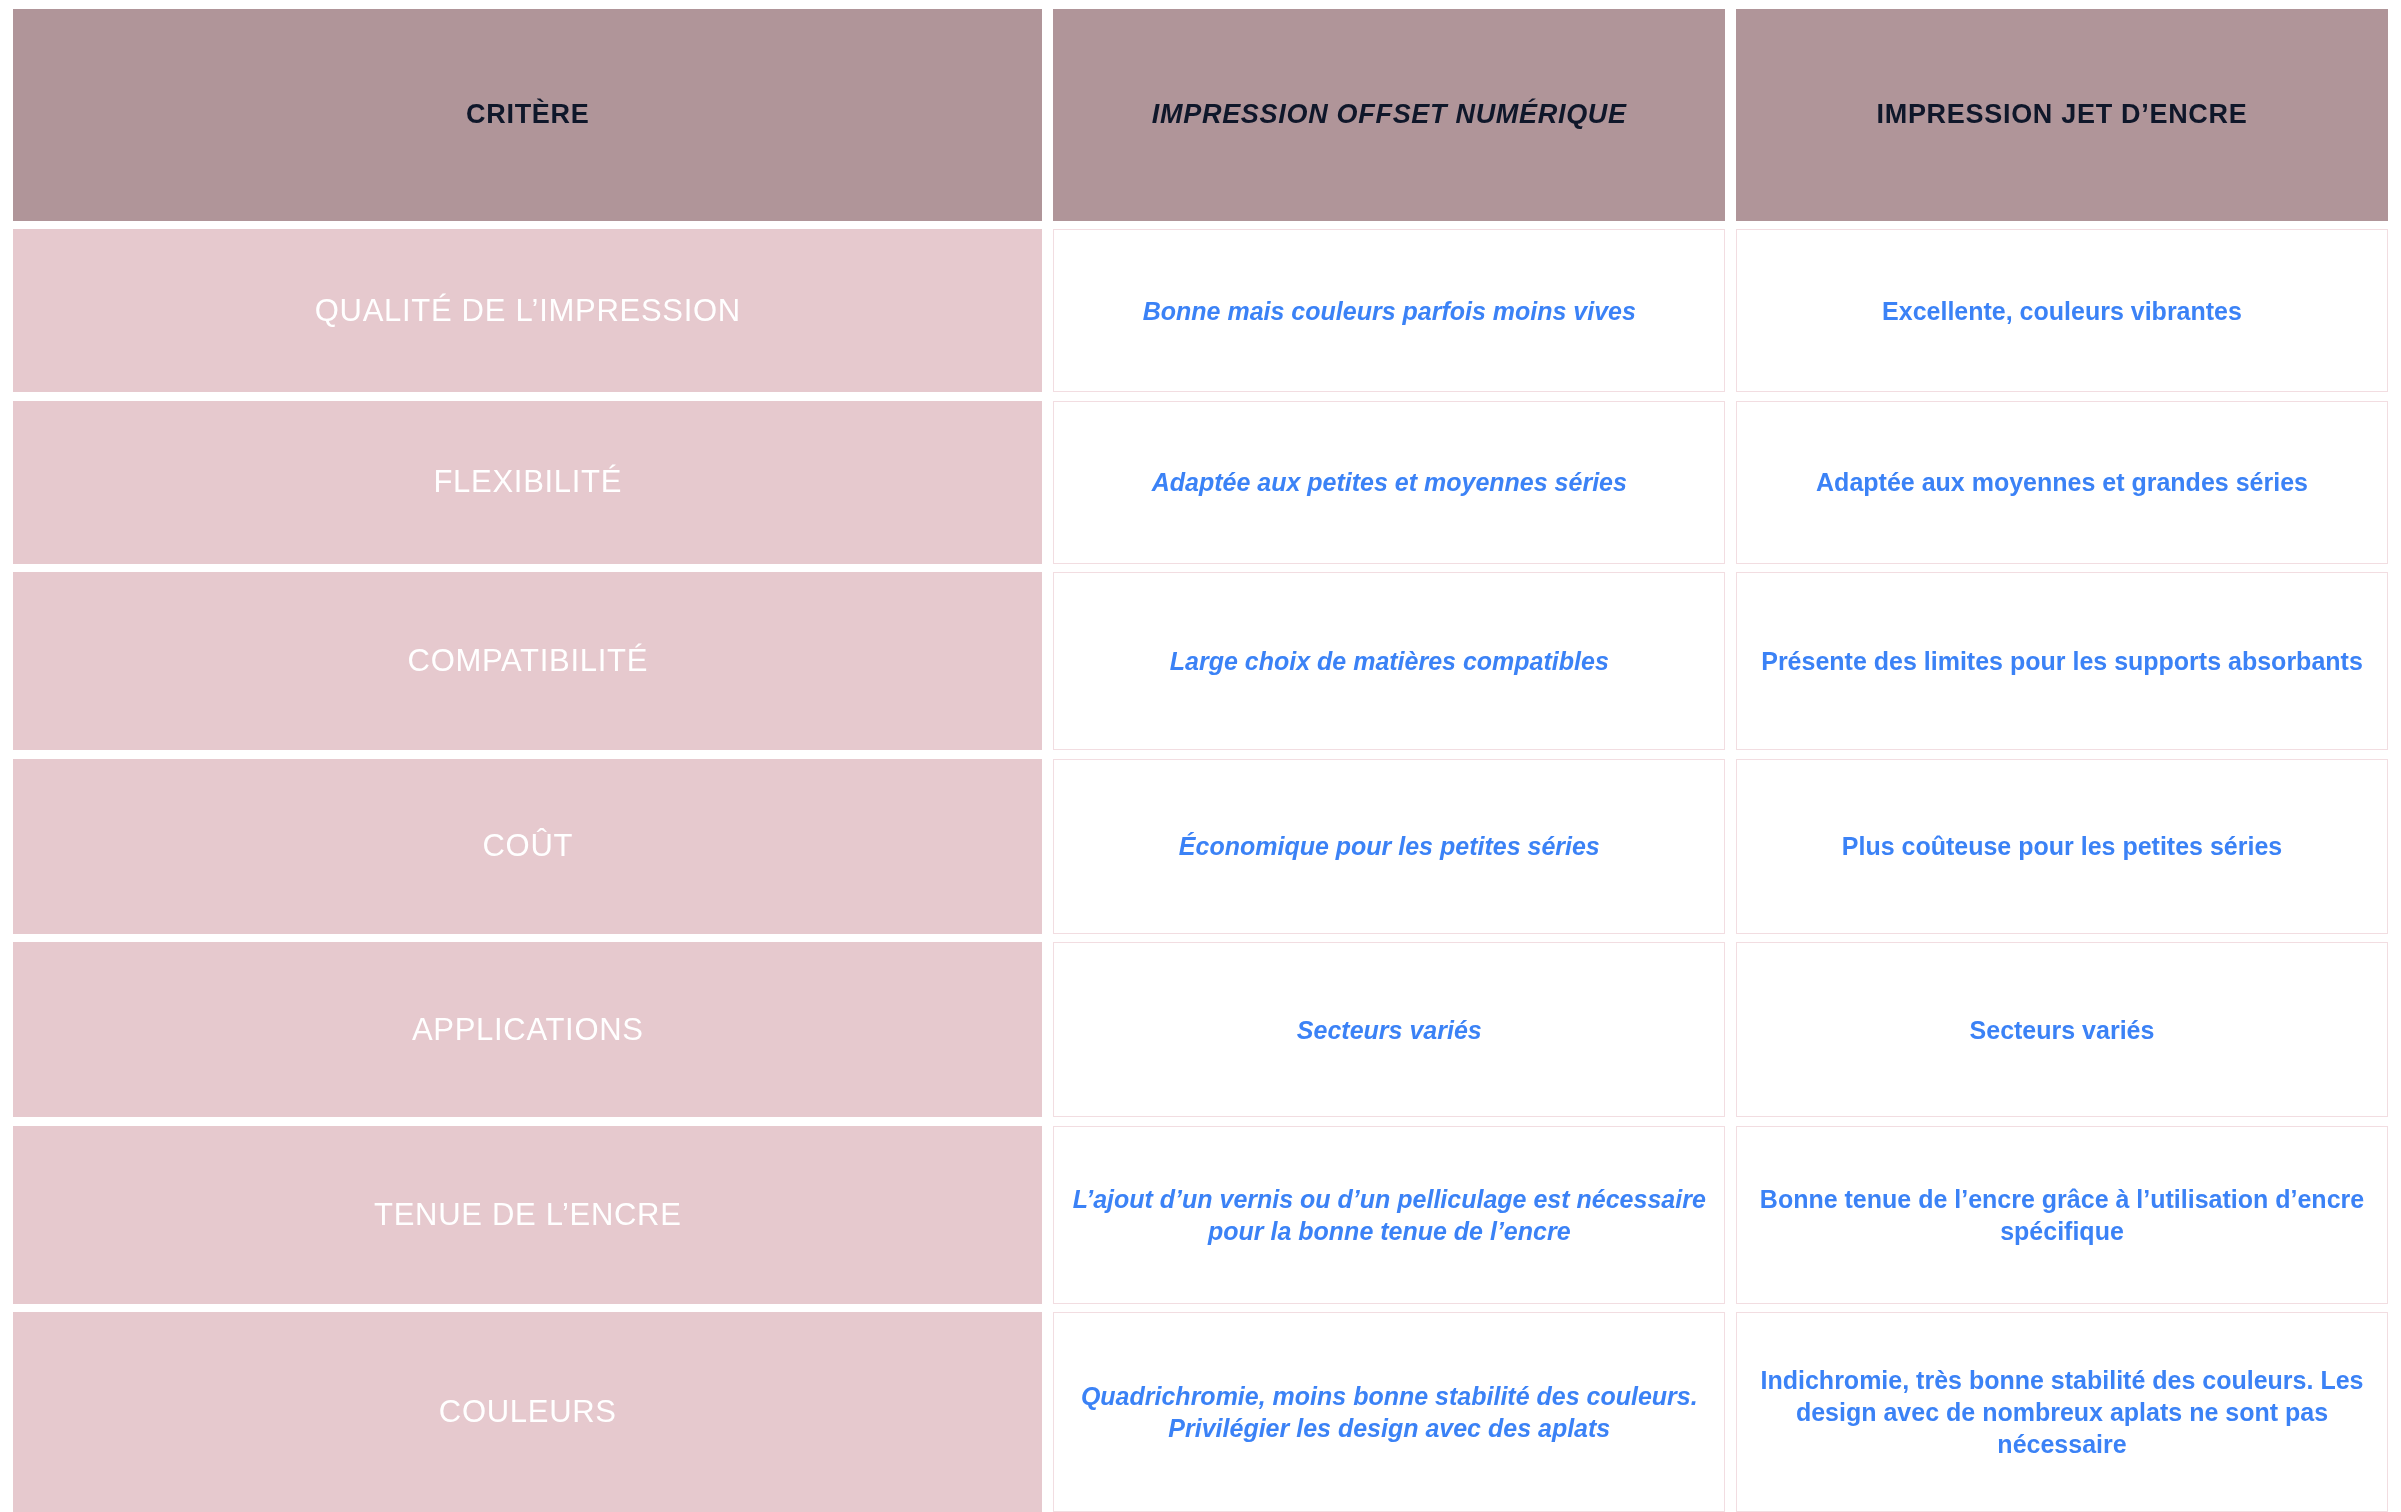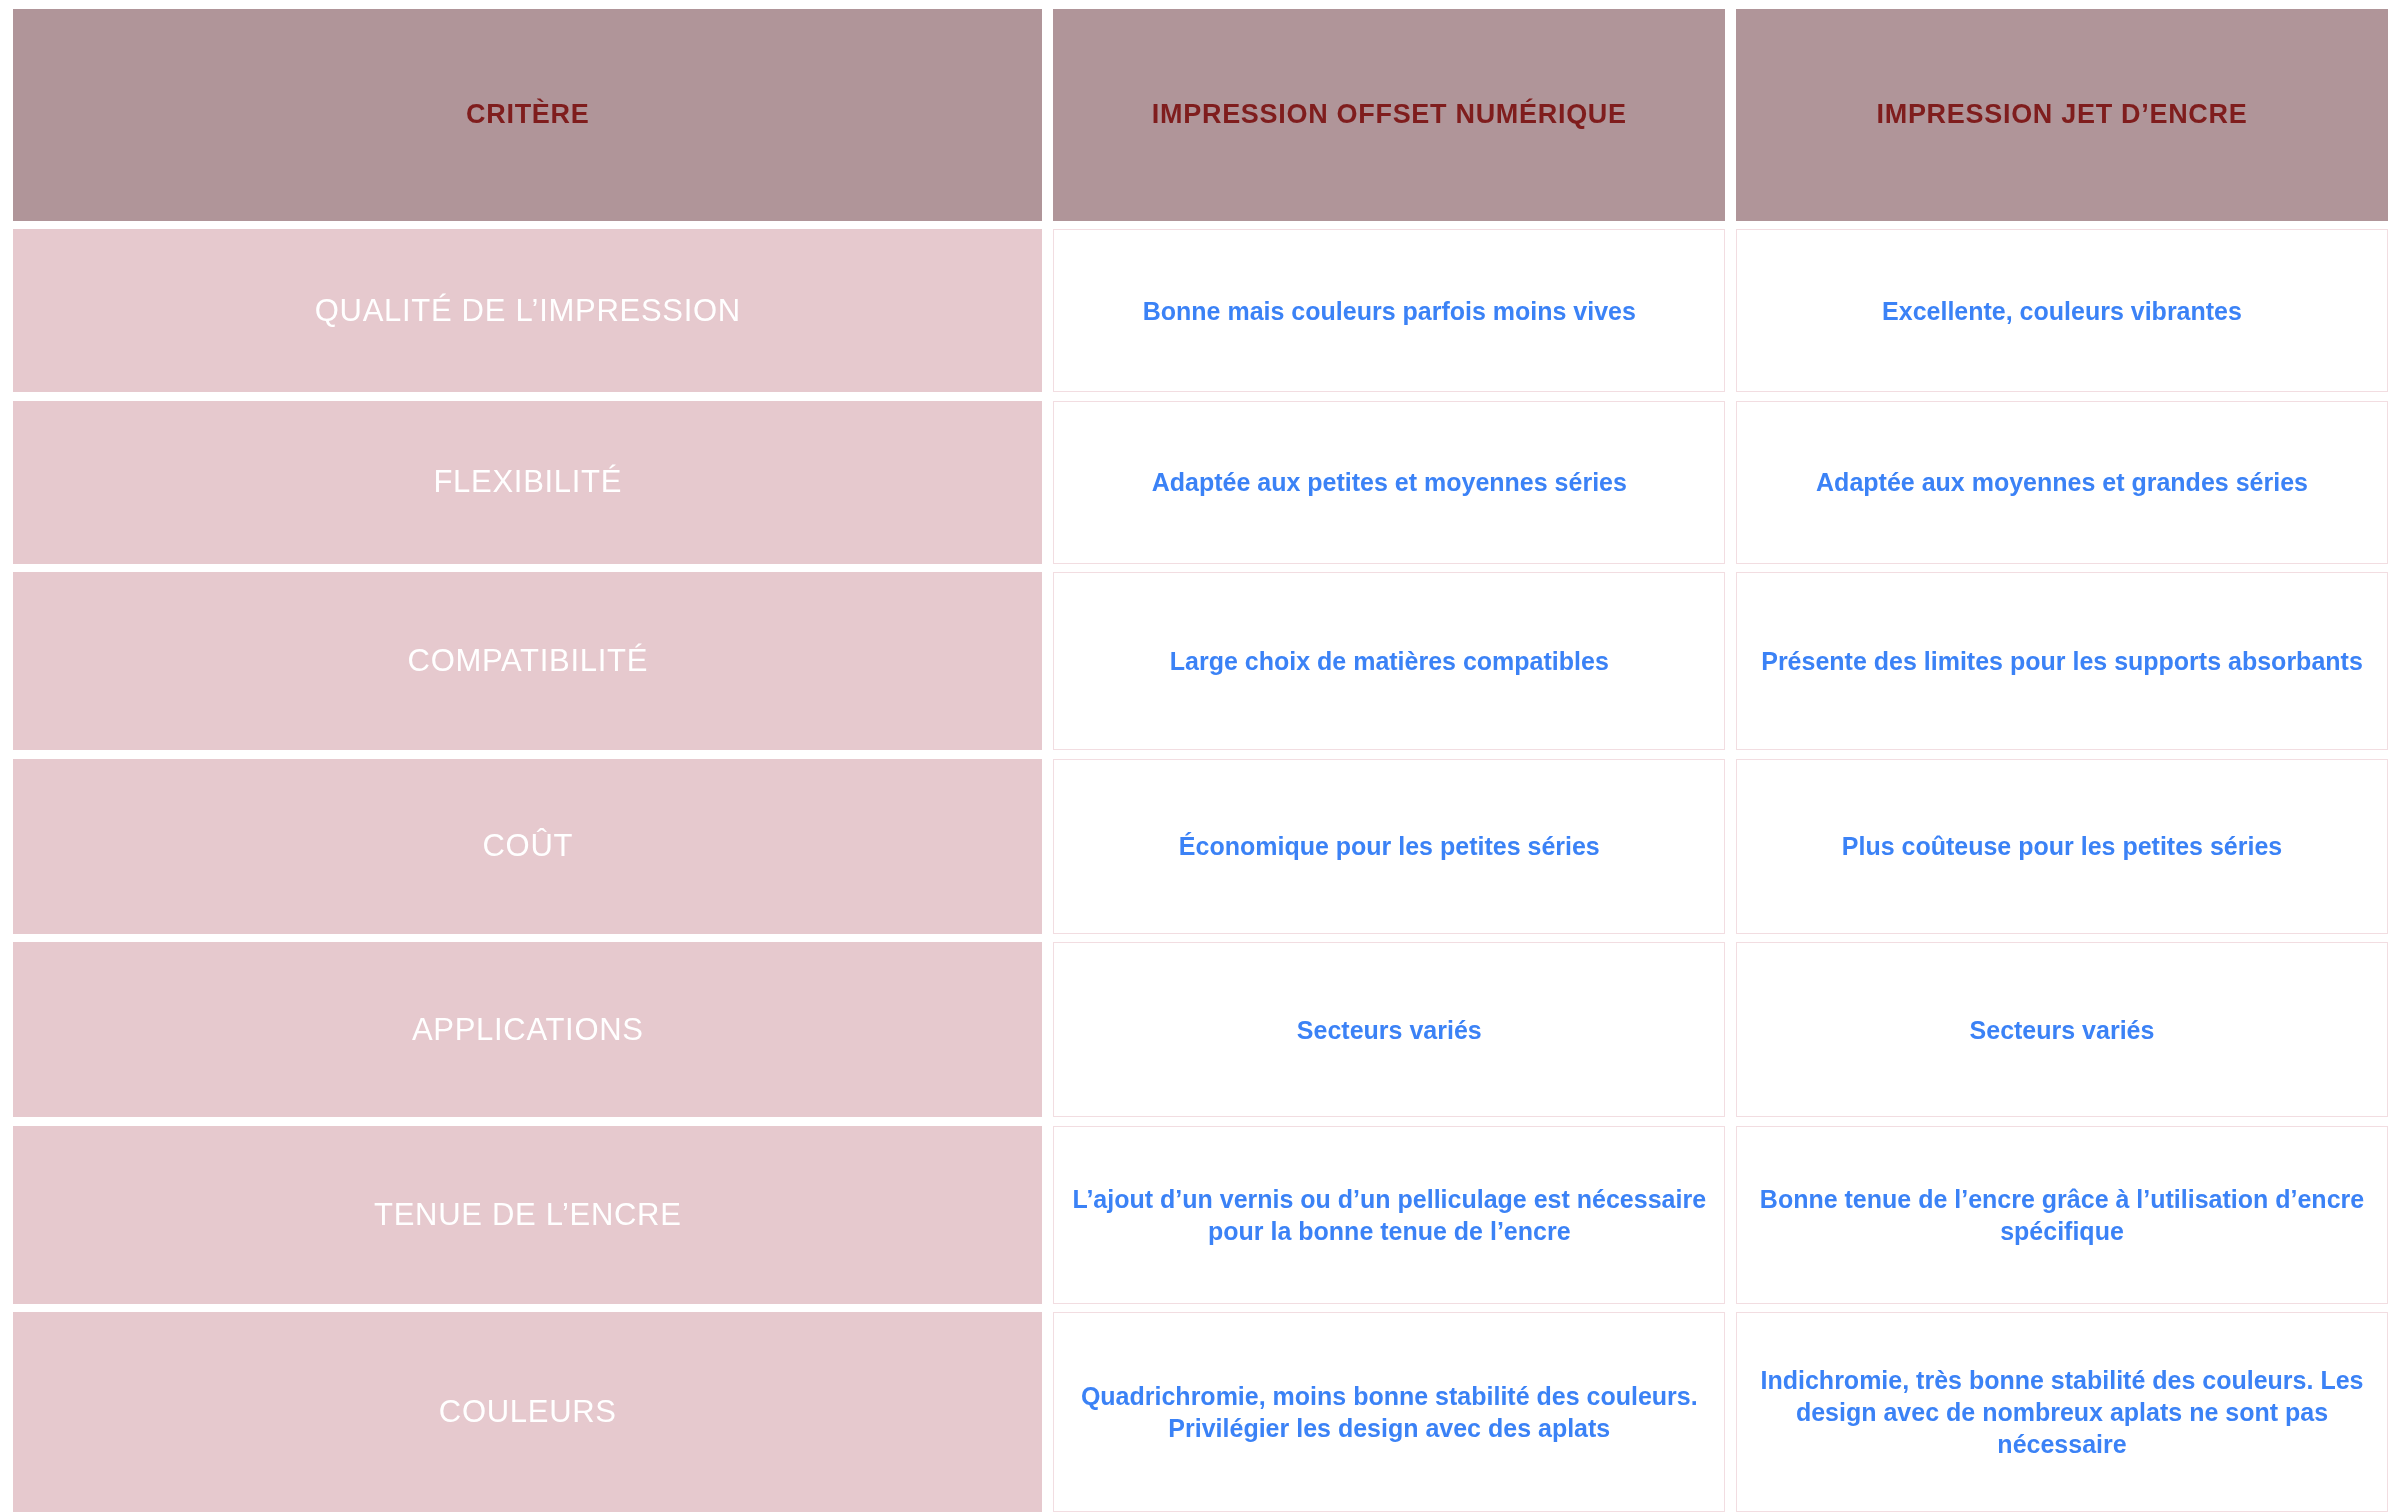--- a/index.html
+++ b/index.html
@@ -26,28 +26,28 @@
     width: 100%;
     flex-direction: row;
     align-items: stretch;
   }
   .row + .row {
     margin-top: 8.5px;
   }
   
   .col-criteria { width: 1029px; flex: 0 0 1029px; }
   .col-gap      { width: 11px;  flex: 0 0 11px; }
-  .col-offset   { width: 672px; flex: 0 0 672px; }
+  .col-offset   { width: 672px; flex: 0 0 672px; font-style: italic; }
   .col-jet      { flex: 1 1 auto; }
 
   
   .header-row { height: 212px; flex: 0 0 212px; }
   .header-cell {
     background: #b09599;
-    color: #7f1d1d;
+    color: #0f172a;
     display: flex;
     align-items: center;
     justify-content: center;
     text-align: center;
     font-weight: bold;
     font-size: 27px;
     letter-spacing: 0.7px;
     box-sizing: border-box;
     padding: 0 18px;
   }

